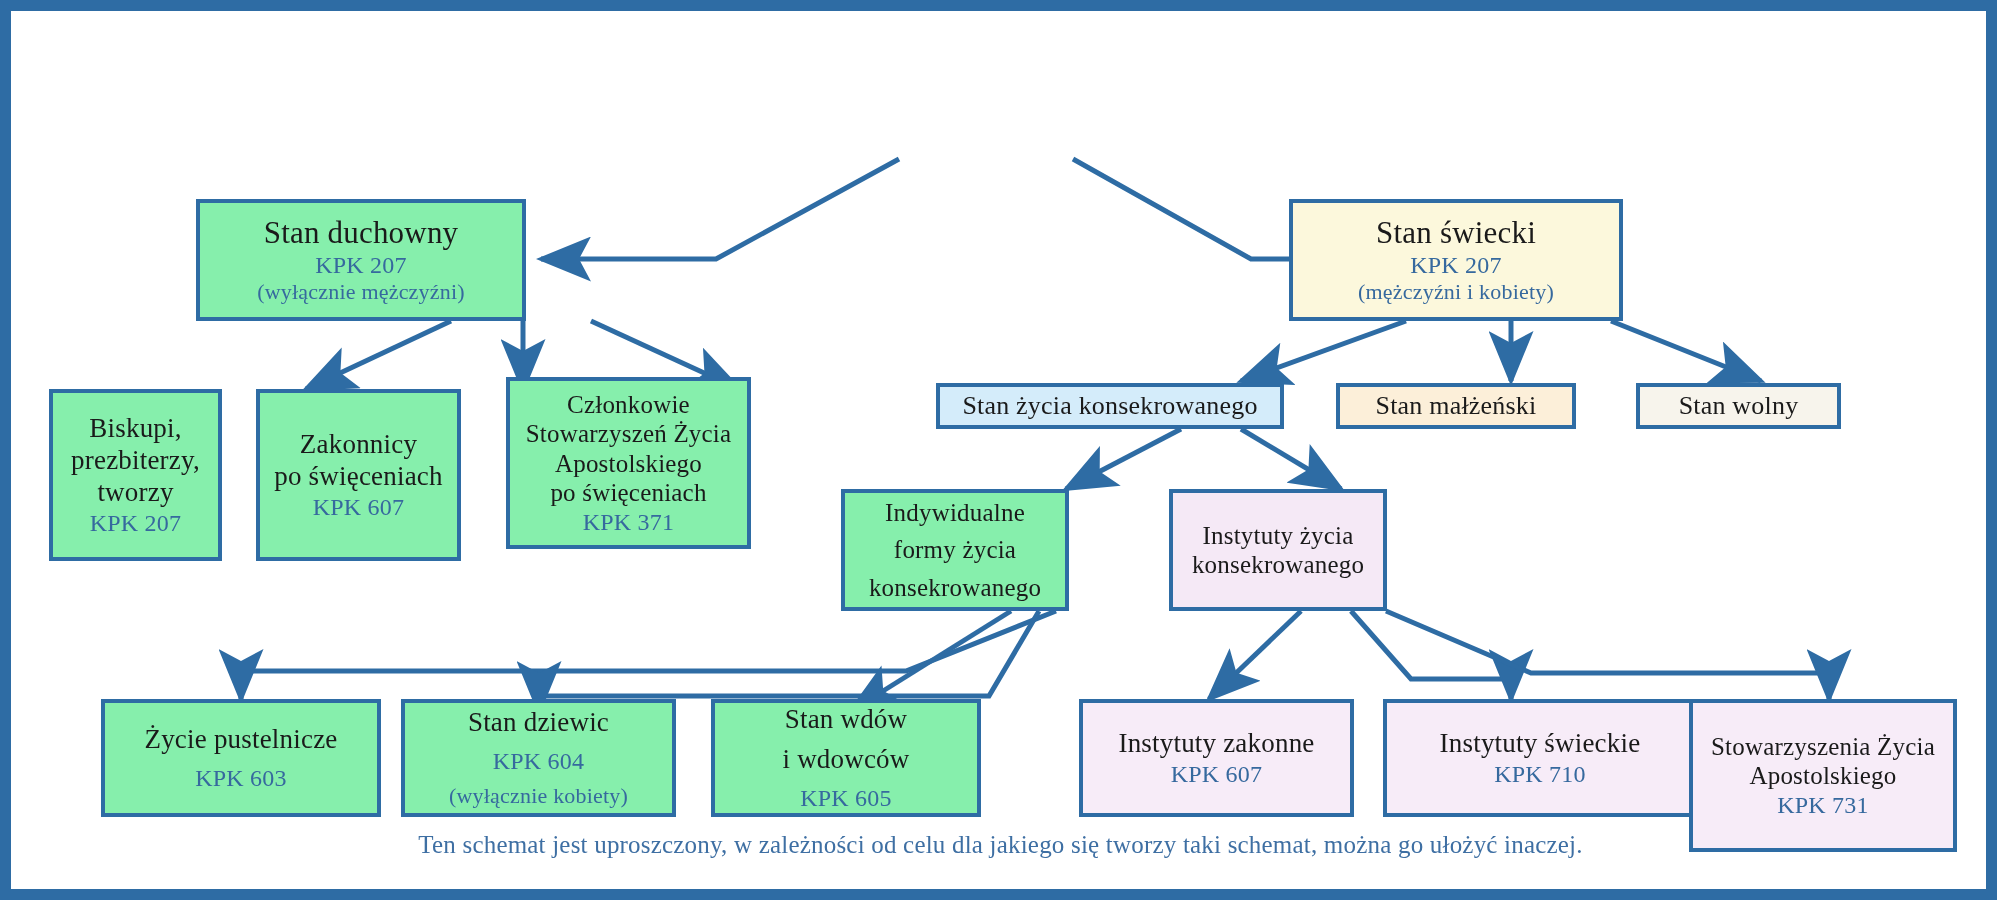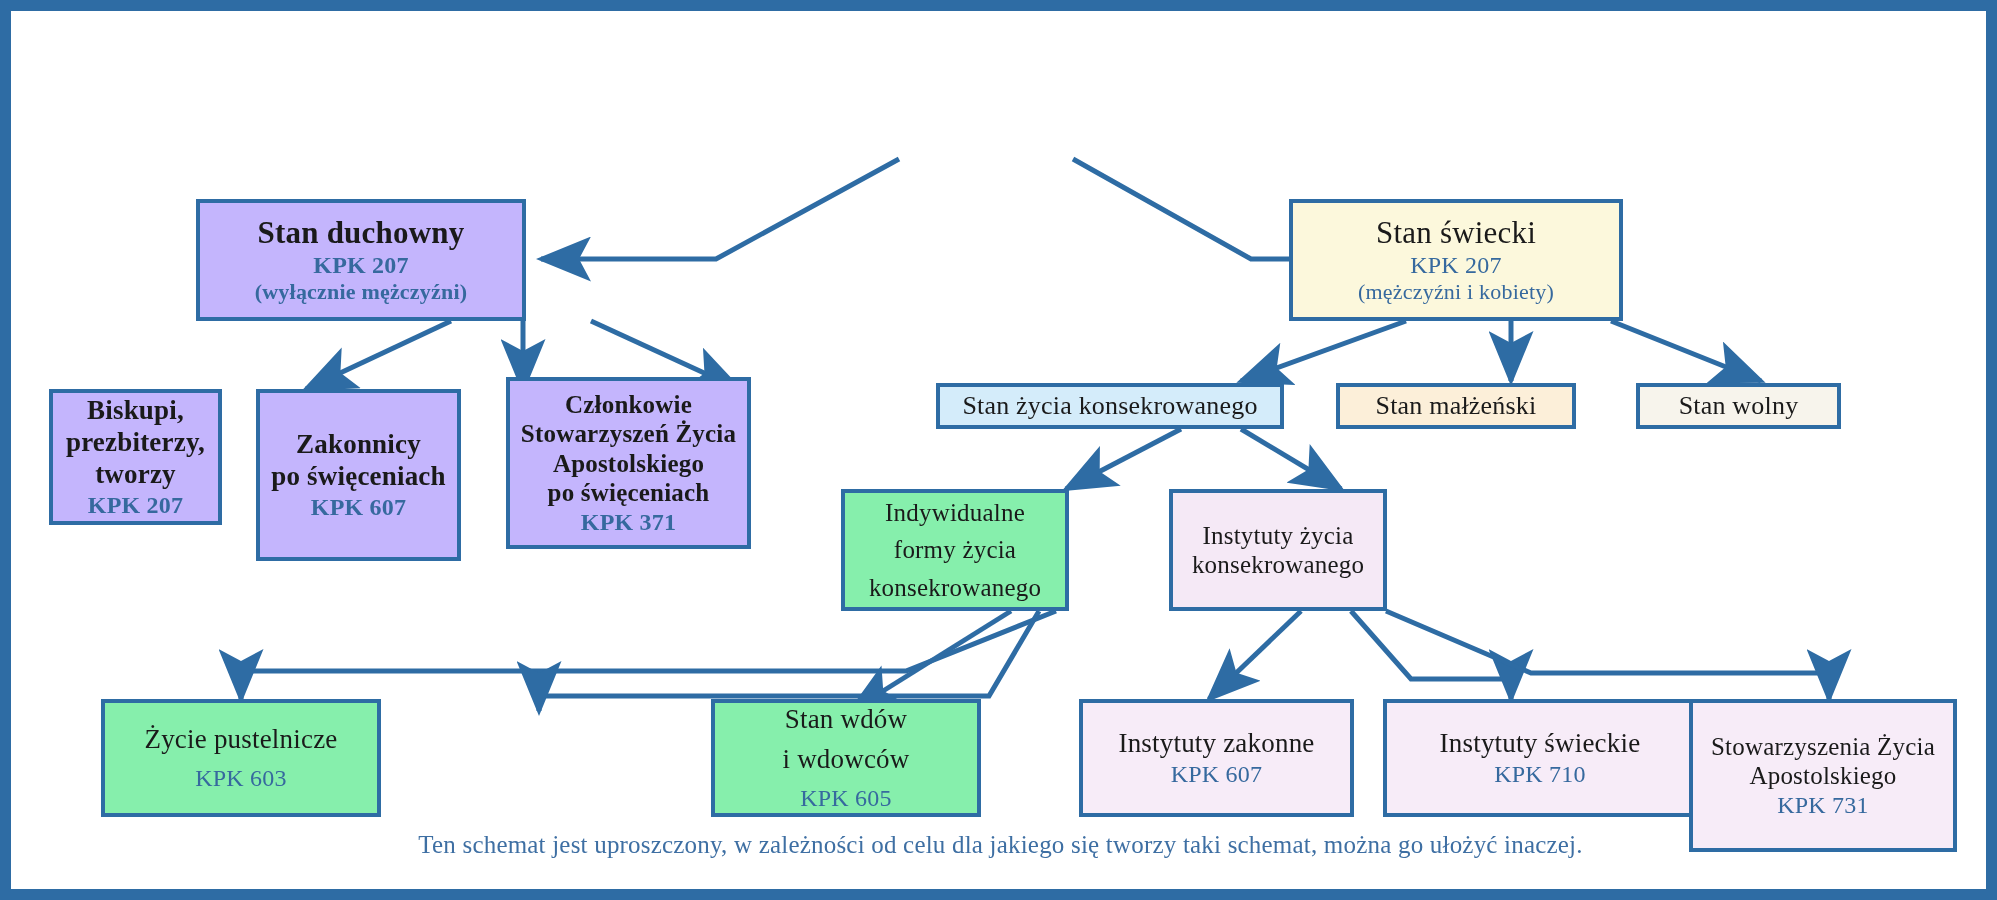--- a/index.html
+++ b/index.html
@@ -36,21 +36,21 @@
     color:#1a1a1a;
   }
   .node .t1{font-size:31px;letter-spacing:.2px;}
   .node .t2{font-size:24px;color:#36699e;letter-spacing:.2px;}
   .node .t3{font-size:22px;color:#36699e;letter-spacing:.2px;}
 
   .root{font-size:40px;}
   .root .t1{font-size:42px;}
   .root .t2{font-size:32px;color:#1a1a1a;}
 
-  .green{background:#c4b5fd;font-weight:bold;}
+  .green{background:#86efac;}
   .yellow{background:#fcf8dc;}
   .blue{background:#d4ecfa;}
   .lightblue{background:#86efac;gap:8px;}
   .pink{background:#f5e9f6;}
   .pink2{background:#f7ecf8;}
   .peach{background:#fcefd9;}
   .cream{background:#f7f4ec;}
   .white{background:#ffffff;}
 
   #caption{
@@ -109,21 +109,21 @@
     <div class="t2">KPK 207</div>
     <div class="t3">(wyłącznie mężczyźni)</div>
   </div>
 
   <div class="node yellow" style="left:1278px;top:188px;width:334px;height:122px;">
     <div class="t1">Stan świecki</div>
     <div class="t2">KPK 207</div>
     <div class="t3">(mężczyźni i kobiety)</div>
   </div>
 
-  <div class="node green" style="left:38px;top:378px;width:173px;height:136px;justify-content:center;">
+  <div class="node green" style="left:38px;top:378px;width:173px;height:172px;justify-content:center;">
     <div class="t1" style="font-size:27px">Biskupi,</div>
     <div class="t1" style="font-size:27px">prezbiterzy,</div>
     <div class="t1" style="font-size:27px">tworzy</div>
     <div class="t2">KPK 207</div>
   </div>
 
   <div class="node green" style="left:245px;top:378px;width:205px;height:172px;">
     <div class="t1" style="font-size:27px">Zakonnicy</div>
     <div class="t1" style="font-size:27px">po święceniach</div>
     <div class="t2">KPK 607</div>
@@ -158,20 +158,25 @@
   <div class="node pink" style="left:1158px;top:478px;width:218px;height:122px;">
     <div class="t1" style="font-size:25px">Instytuty życia</div>
     <div class="t1" style="font-size:25px">konsekrowanego</div>
   </div>
 
   <div class="node lightblue" style="left:90px;top:688px;width:280px;height:118px;">
     <div class="t1" style="font-size:27px">Życie pustelnicze</div>
     <div class="t2">KPK 603</div>
   </div>
 
+  <div class="node lightblue" style="left:390px;top:688px;width:275px;height:118px;">
+    <div class="t1" style="font-size:27px">Stan dziewic</div>
+    <div class="t2">KPK 604</div>
+    <div class="t3">(wyłącznie kobiety)</div>
+  </div>
 
   <div class="node lightblue" style="left:700px;top:688px;width:270px;height:118px;">
     <div class="t1" style="font-size:27px">Stan wdów</div>
     <div class="t1" style="font-size:27px">i wdowców</div>
     <div class="t2">KPK 605</div>
   </div>
 
   <div class="node pink2" style="left:1068px;top:688px;width:275px;height:118px;">
     <div class="t1" style="font-size:27px">Instytuty zakonne</div>
     <div class="t2">KPK 607</div>

